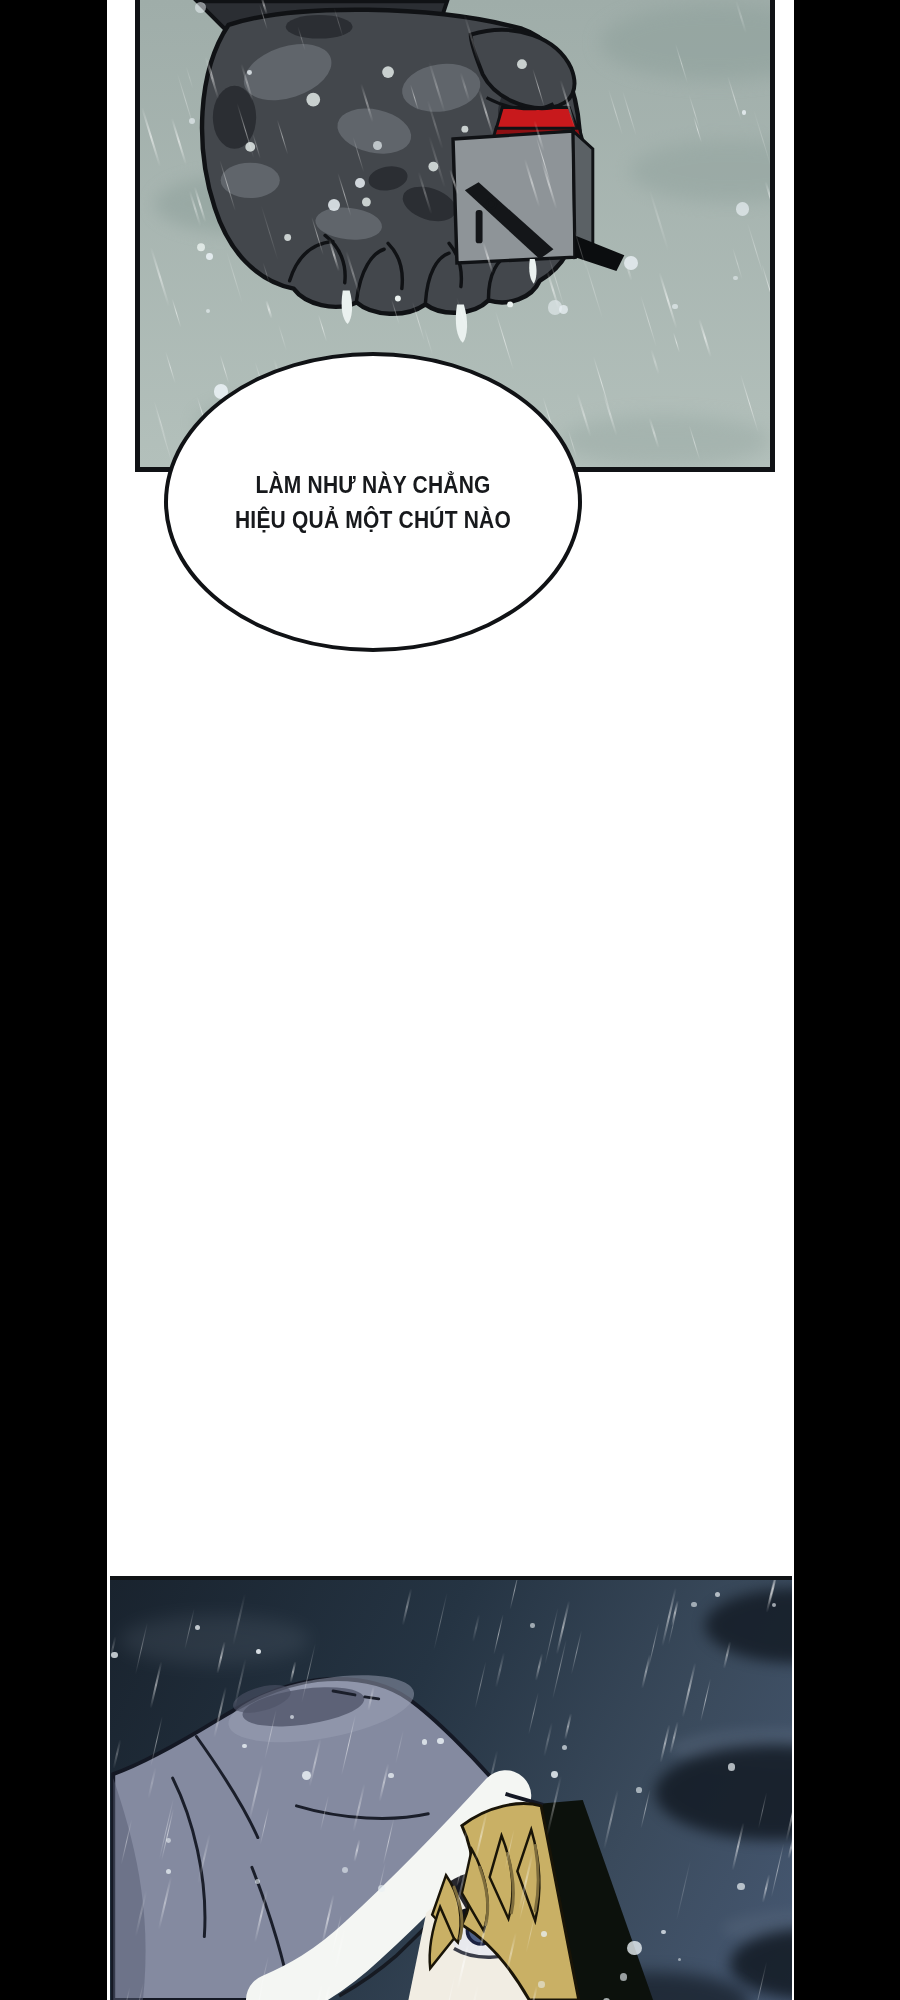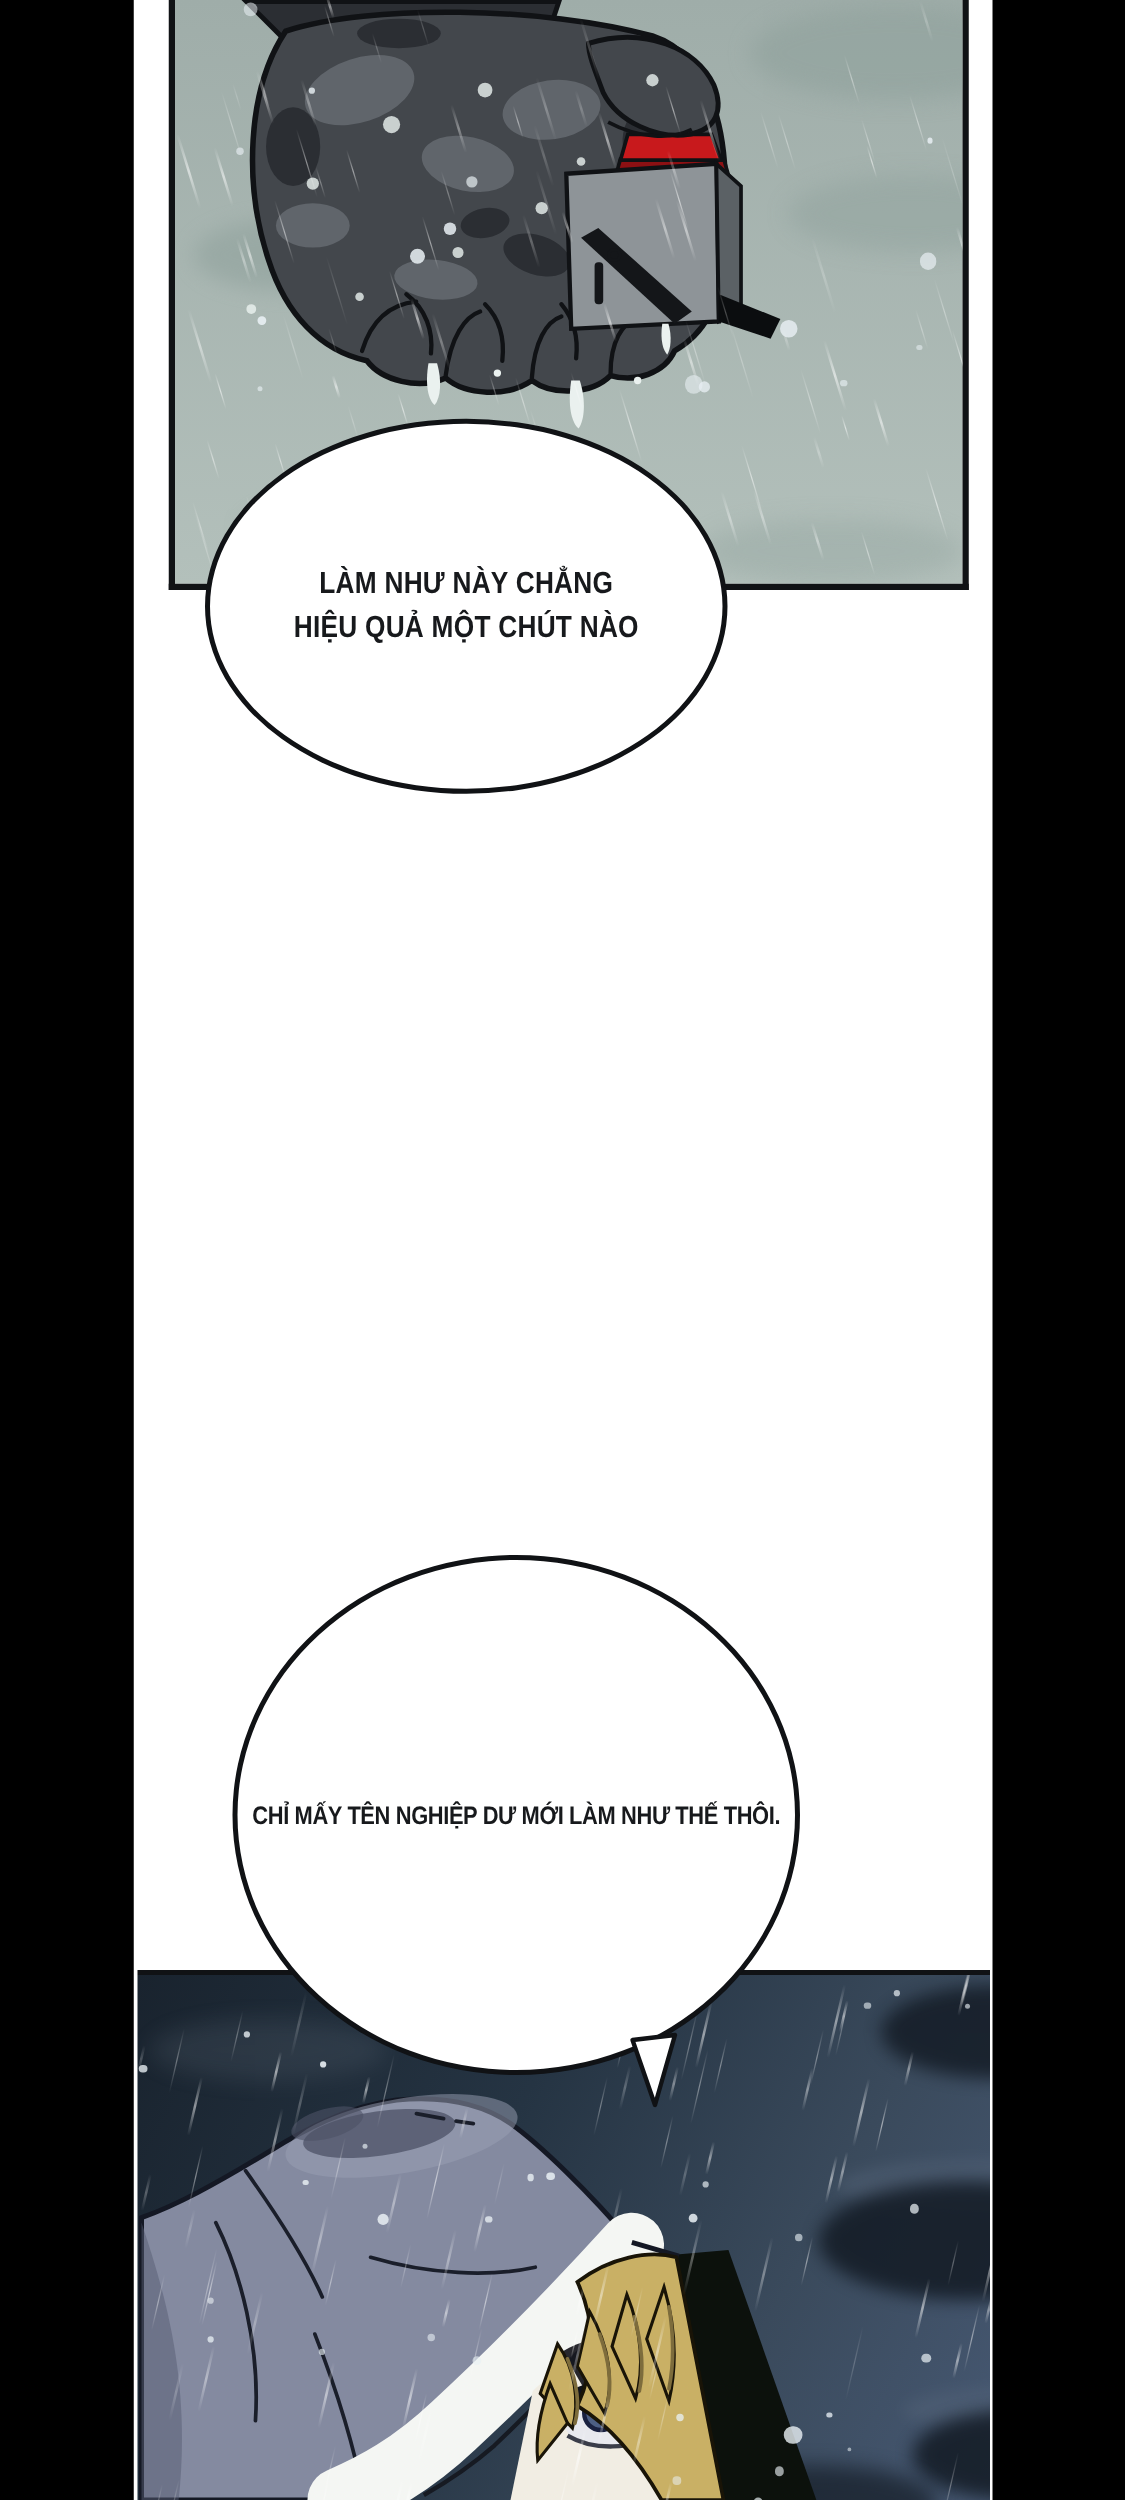--- a/index.html
+++ b/index.html
@@ -20,21 +20,21 @@
   .cloud{position:absolute;border-radius:50%;z-index:1;}
   .fx{position:absolute;left:0;top:0;width:100%;height:100%;z-index:3;pointer-events:none;}
   .rain{position:absolute;border-radius:2px;background:linear-gradient(rgba(255,255,255,0),rgba(255,255,255,.85),rgba(255,255,255,0));}
   .snow{position:absolute;border-radius:50%;background:var(--snow,#e9f0f4);}
 
   
   .bubble{position:absolute;z-index:5;}
   .bubble-body{position:absolute;left:0;top:0;width:100%;height:100%;
     background:var(--bubble-fill,#fff);border:4px solid var(--ink,#101215);border-radius:50%;
     display:flex;align-items:center;justify-content:center;text-align:center;}
-  .bubble1{left:164px;top:335px;width:418px;height:300px;}
+  .bubble1{left:164px;top:352px;width:418px;height:300px;}
   .bubble2{left:186px;top:1244px;width:454px;height:416px;}
   .bubble p{margin:0;font-weight:700;color:var(--bubble-text,#17191c);transform:scaleY(1.16);}
   .bubble1 p{font-size:21px;line-height:30px;letter-spacing:.2px;}
   .bubble2 p{font-size:17.5px;letter-spacing:-.3px;white-space:nowrap;}
   .tail{position:absolute;left:318px;top:382px;width:38px;height:62px;overflow:visible;}
 </style>
 </head>
 <body>
 
 <div class="stage">
@@ -429,21 +429,13 @@
         <div class="snow" style="left: 581.386px; top: 21.8154px; height: 5.62022px; width: 5.62022px; opacity: 0.6;"></div>
         <div class="snow" style="left: 420.211px; top: 43.3399px; height: 4.38361px; width: 4.38361px; opacity: 0.61;"></div>
         <div class="snow" style="left: 493.298px; top: 418.442px; height: 6.77223px; width: 6.77223px; opacity: 0.69;"></div>
         <div class="snow" style="left: 180.417px; top: 135.053px; height: 4.04601px; width: 4.04601px; opacity: 0.67;"></div>
         <div class="snow" style="left: 1.32544px; top: 71.5184px; height: 6.40479px; width: 6.40479px; opacity: 0.79;"></div>
         <div class="snow" style="left: 604.726px; top: 11.7324px; height: 5.33885px; width: 5.33885px; opacity: 0.7;"></div>
         <div class="snow" style="left: 145.214px; top: 298.755px; height: 5.17065px; width: 5.17065px; opacity: 0.62;"></div>
       </div>
   </section>
 
-  <div class="bubble bubble2">
-    <div class="bubble-body">
-      <p>CHỈ MẤY TÊN NGHIỆP DƯ MỚI LÀM NHƯ THẾ THÔI.</p>
-    </div>
-    <svg class="tail" viewBox="0 0 38 62">
-      <path d="M2,6 L36,2 L20,58 Z" style="fill:var(--bubble-fill);stroke:var(--ink)" stroke-width="3.5" stroke-linejoin="round"></path>
-    </svg>
-  </div>
 </div>
 
 </body></html>

